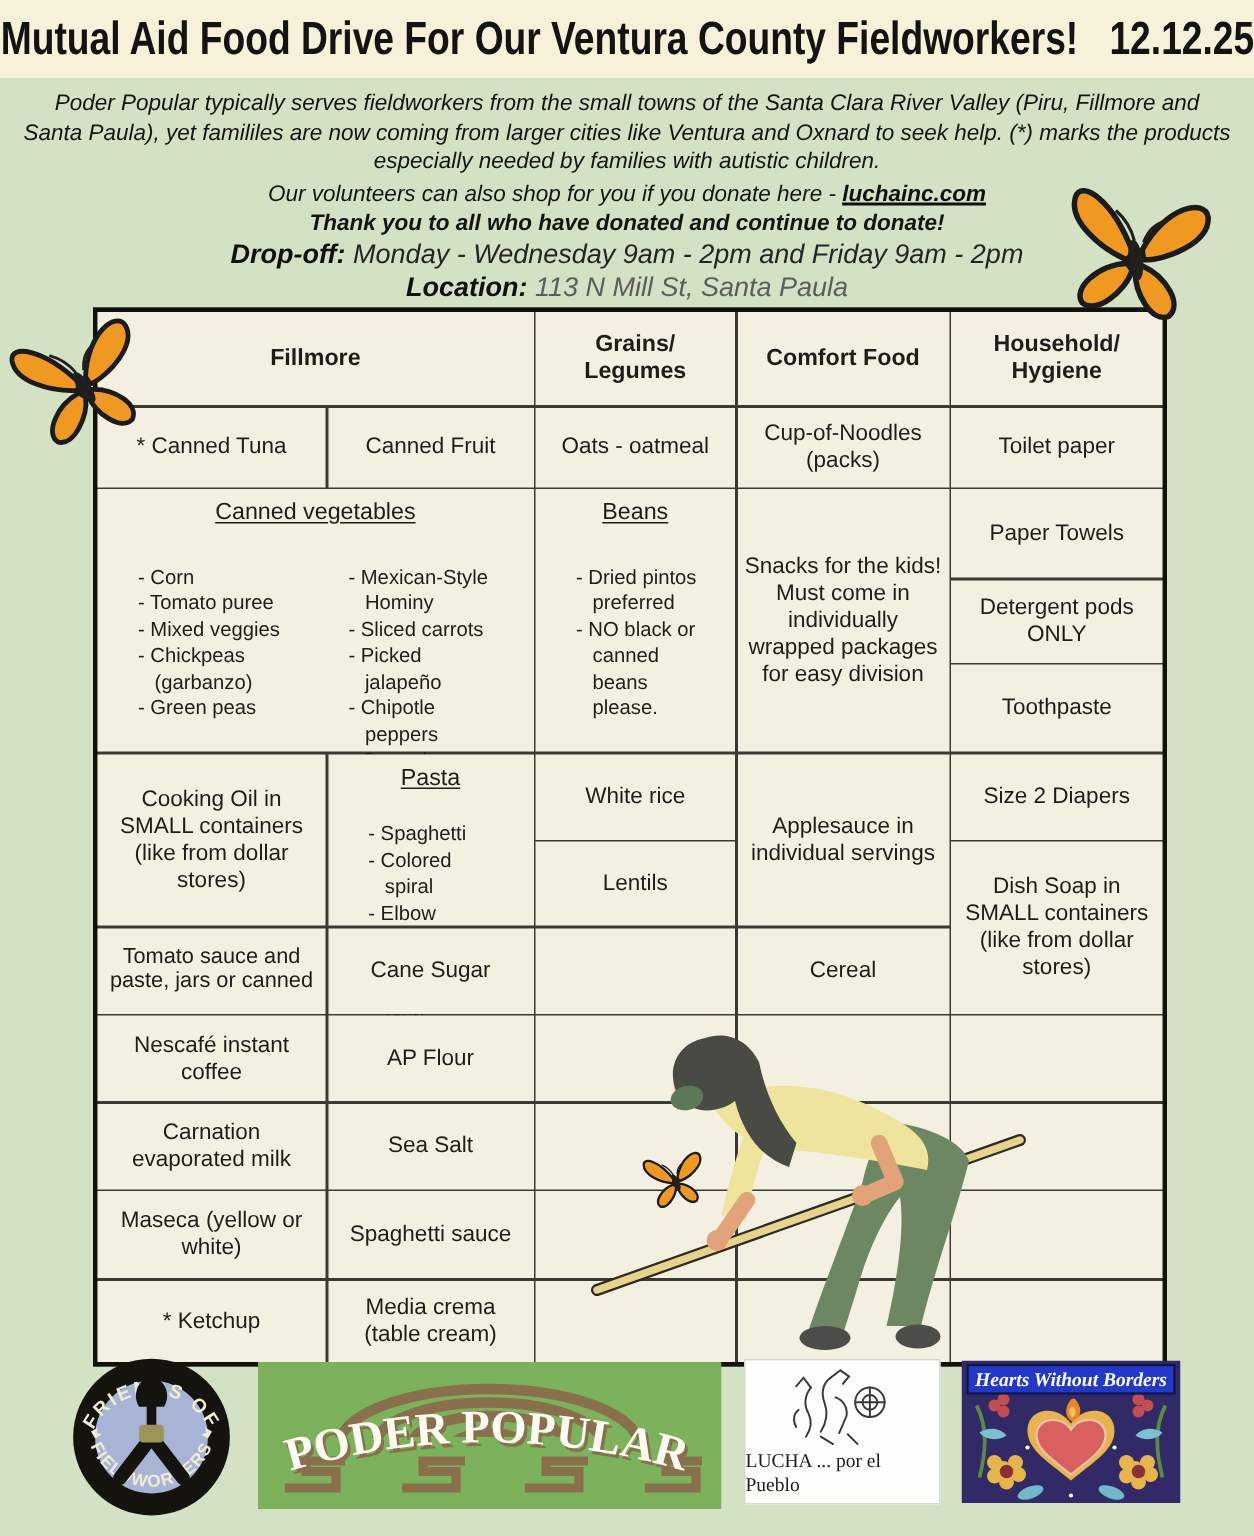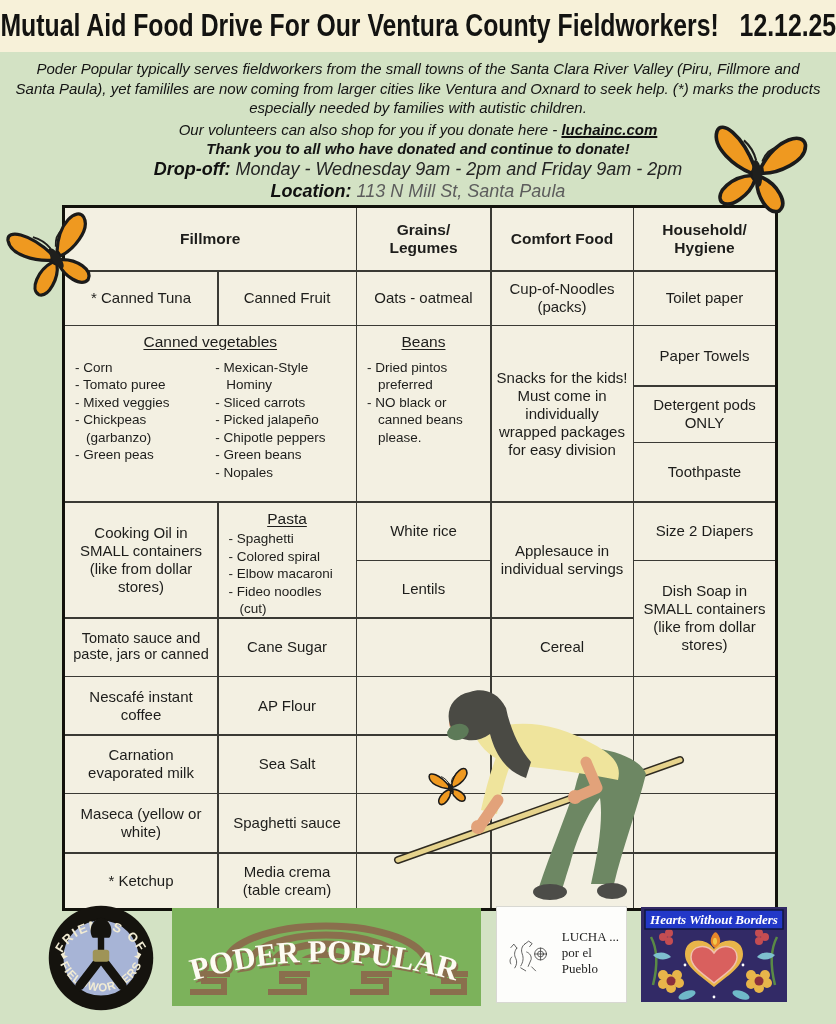--- a/index.html
+++ b/index.html
@@ -26,39 +26,39 @@
   .food-table { position:absolute; left:62px; top:205px;
     display:grid;
     grid-template-columns:152px 137px 133px 141px 141px;
     grid-template-rows:62px 53px 59px 55px 58px 57px 56px 57px 57px 57px 58px 54px;
     gap:1.5px; background:#3a3a34; border:3px solid #12120c; z-index:2; }
   .cell { background:#f3f0e2; display:flex; flex-direction:column; align-items:center; justify-content:center;
           text-align:center; padding:2px 5px; font-size:15px; color:#1d1d1b; line-height:1.2; }
   .cell.hdr { font-weight:bold; font-size:15.5px; line-height:1.15; }
   .cell.list { align-items:stretch; justify-content:flex-start; text-align:left; padding:6px 8px 4px; }
   .cell-title { text-align:center; text-decoration:underline; text-underline-offset:2px; font-size:15.5px; margin:1px 0 7px; }
-  ul.items { list-style:none; margin:0; padding:0 0 0 2px; font-size:13.5px; line-height:1.3; }
+  ul.items { list-style:none; margin:17px; padding:0 0 0 2px; font-size:13.5px; line-height:1.3; }
   ul.items li { padding-left:11px; text-indent:-11px; }
   .veg-cols { display:flex; gap:6px; }
   .veg-cols ul { flex:1; }
   .tight { font-size:14.5px; line-height:1.1; }
 
   
   .art { position:absolute; z-index:5; }
   .bf-top-left  { left:8px;  top:206px; width:92px;  height:96px;  transform:rotate(-16deg); }
   .bf-top-right { left:703px; top:116px; width:108px; height:104px; transform:rotate(10deg); }
   .bf-small     { left:428px; top:764px; width:44px;  height:44px;  transform:rotate(-8deg); }
   .worker       { left:350px; top:648px; width:430px; height:258px; }
 
   
   .logo { position:absolute; z-index:3; }
   .friends-logo { left:46px; top:903px; width:110px; height:110px; }
   .poder-logo   { left:172px; top:908px; width:309px; height:98px; }
   .lucha-logo   { left:496px; top:906px; width:131px; height:97px; background:#fdfdfb; border:1px solid #d8d8d2;
-                  display:flex; align-items:center; justify-content:flex-end; }
+                  display:flex; flex-direction:column; align-items:center; justify-content:flex-end; }
   .lucha-caption{ font-family:"Liberation Serif", serif; font-size:13px; color:#1c1c1c; margin:0 0 4px; }
   .hearts-logo  { left:641px; top:907px; width:146px; height:95px; }
 </style>
 </head>
 <body>
 
 <div class="page">
 
   <svg width="0" height="0" style="position:absolute" aria-hidden="true">
     <defs>

